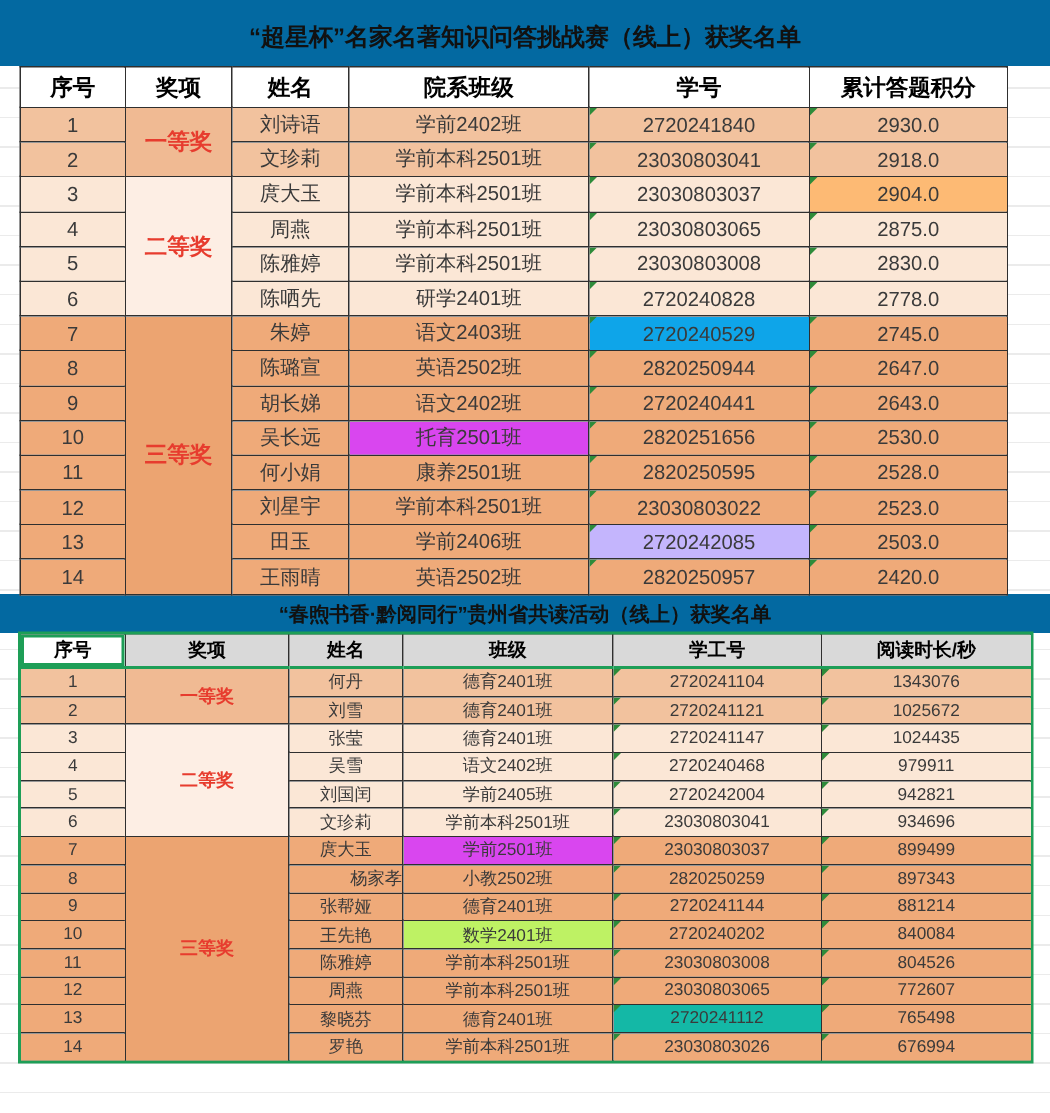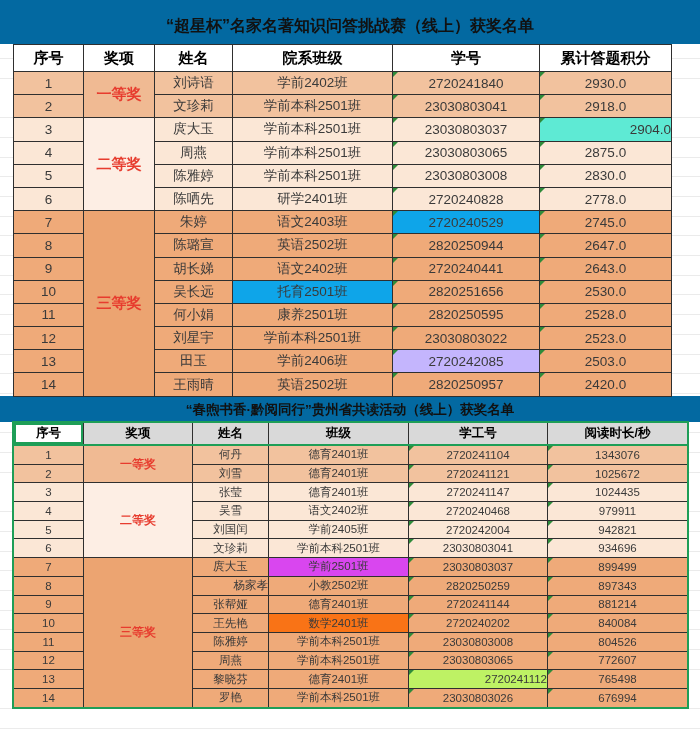--- a/index.html
+++ b/index.html
@@ -91,21 +91,21 @@
             <td style="background: rgb(242, 194, 158);">学前本科2501班</td>
             <td style="background: rgb(242, 194, 158);">23030803041<span class="flag"></span></td>
             <td style="background: rgb(242, 194, 158);">2918.0<span class="flag"></span></td>
           </tr>
           <tr>
             <td style="background: rgb(251, 231, 214);">3</td>
             <td rowspan="4" class="award" style="background: rgb(253, 238, 228); color: rgb(231, 60, 46);">二等奖</td>
             <td style="background: rgb(251, 231, 214);">庹大玉</td>
             <td style="background: rgb(251, 231, 214);">学前本科2501班</td>
             <td style="background: rgb(251, 231, 214);">23030803037<span class="flag"></span></td>
-            <td style="background: #5eead4; text-align: right;">2904.0<span class="flag"></span></td>
+            <td style="background: #fdba74;">2904.0<span class="flag"></span></td>
           </tr>
           <tr>
             <td style="background: rgb(251, 231, 214);">4</td>
             <td style="background: rgb(251, 231, 214);">周燕</td>
             <td style="background: rgb(251, 231, 214);">学前本科2501班</td>
             <td style="background: rgb(251, 231, 214);">23030803065<span class="flag"></span></td>
             <td style="background: rgb(251, 231, 214);">2875.0<span class="flag"></span></td>
           </tr>
           <tr>
             <td style="background: rgb(251, 231, 214);">5</td>
@@ -139,21 +139,21 @@
           <tr>
             <td style="background: rgb(239, 170, 121);">9</td>
             <td style="background: rgb(239, 170, 121);">胡长娣</td>
             <td style="background: rgb(239, 170, 121);">语文2402班</td>
             <td style="background: rgb(239, 170, 121);">2720240441<span class="flag"></span></td>
             <td style="background: rgb(239, 170, 121);">2643.0<span class="flag"></span></td>
           </tr>
           <tr>
             <td style="background: rgb(239, 170, 121);">10</td>
             <td style="background: rgb(239, 170, 121);">吴长远</td>
-            <td style="background: #0ea5e9;">托育2501班</td>
+            <td style="background: #d946ef;">托育2501班</td>
             <td style="background: rgb(239, 170, 121);">2820251656<span class="flag"></span></td>
             <td style="background: rgb(239, 170, 121);">2530.0<span class="flag"></span></td>
           </tr>
           <tr>
             <td style="background: rgb(239, 170, 121);">11</td>
             <td style="background: rgb(239, 170, 121); margin-left: 22px;">何小娟</td>
             <td style="background: rgb(239, 170, 121);">康养2501班</td>
             <td style="background: rgb(239, 170, 121);">2820250595<span class="flag"></span></td>
             <td style="background: rgb(239, 170, 121);">2528.0<span class="flag"></span></td>
           </tr>
@@ -266,21 +266,21 @@
           <tr>
             <td style="background: rgb(239, 170, 121);">9</td>
             <td style="background: rgb(239, 170, 121);">张帮娅</td>
             <td style="background: rgb(239, 170, 121);">德育2401班</td>
             <td style="background: rgb(239, 170, 121);">2720241144<span class="flag"></span></td>
             <td style="background: rgb(239, 170, 121);">881214<span class="flag"></span></td>
           </tr>
           <tr>
             <td style="background: rgb(239, 170, 121);">10</td>
             <td style="background: rgb(239, 170, 121);">王先艳</td>
-            <td style="background: #f97316;">数学2401班</td>
+            <td style="background: #bef264;">数学2401班</td>
             <td style="background: rgb(239, 170, 121);">2720240202<span class="flag"></span></td>
             <td style="background: rgb(239, 170, 121);">840084<span class="flag"></span></td>
           </tr>
           <tr>
             <td style="background: rgb(239, 170, 121);">11</td>
             <td style="background: rgb(239, 170, 121);">陈雅婷</td>
             <td style="background: rgb(239, 170, 121);">学前本科2501班</td>
             <td style="background: rgb(239, 170, 121);">23030803008<span class="flag"></span></td>
             <td style="background: rgb(239, 170, 121);">804526<span class="flag"></span></td>
           </tr>
@@ -288,21 +288,21 @@
             <td style="background: rgb(239, 170, 121);">12</td>
             <td style="background: rgb(239, 170, 121);">周燕</td>
             <td style="background: rgb(239, 170, 121);">学前本科2501班</td>
             <td style="background: rgb(239, 170, 121);">23030803065<span class="flag"></span></td>
             <td style="background: rgb(239, 170, 121);">772607<span class="flag"></span></td>
           </tr>
           <tr>
             <td style="background: rgb(239, 170, 121);">13</td>
             <td style="background: rgb(239, 170, 121);">黎晓芬</td>
             <td style="background: rgb(239, 170, 121);">德育2401班</td>
-            <td style="background: #bef264; text-align: right;">2720241112<span class="flag"></span></td>
+            <td style="background: #14b8a6;">2720241112<span class="flag"></span></td>
             <td style="background: rgb(239, 170, 121);">765498<span class="flag"></span></td>
           </tr>
           <tr>
             <td style="background: rgb(239, 170, 121);">14</td>
             <td style="background: rgb(239, 170, 121);">罗艳</td>
             <td style="background: rgb(239, 170, 121);">学前本科2501班</td>
             <td style="background: rgb(239, 170, 121);">23030803026<span class="flag"></span></td>
             <td style="background: rgb(239, 170, 121);">676994<span class="flag"></span></td>
           </tr>
         </tbody>

